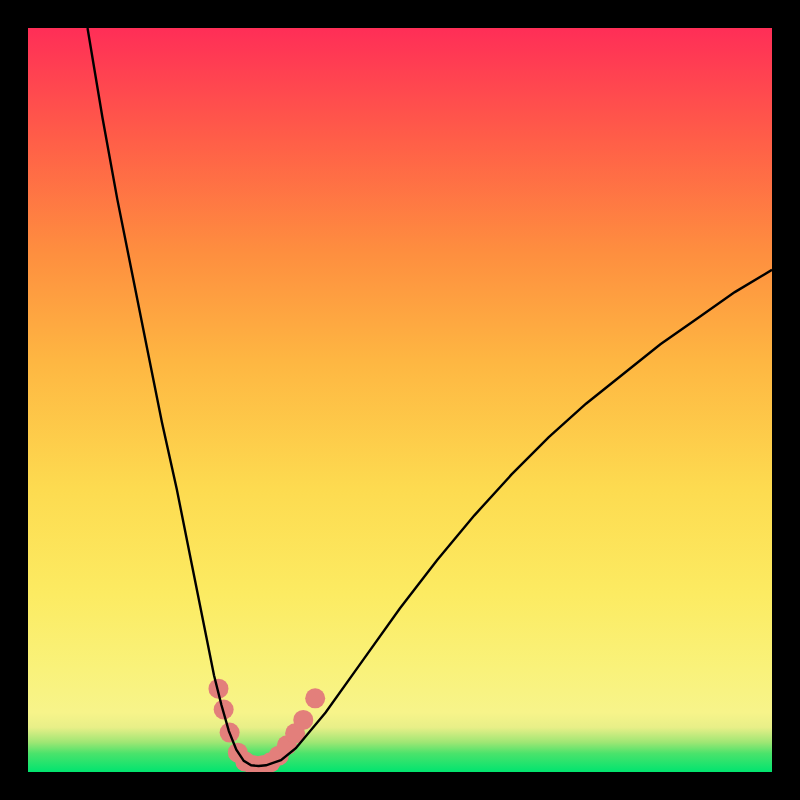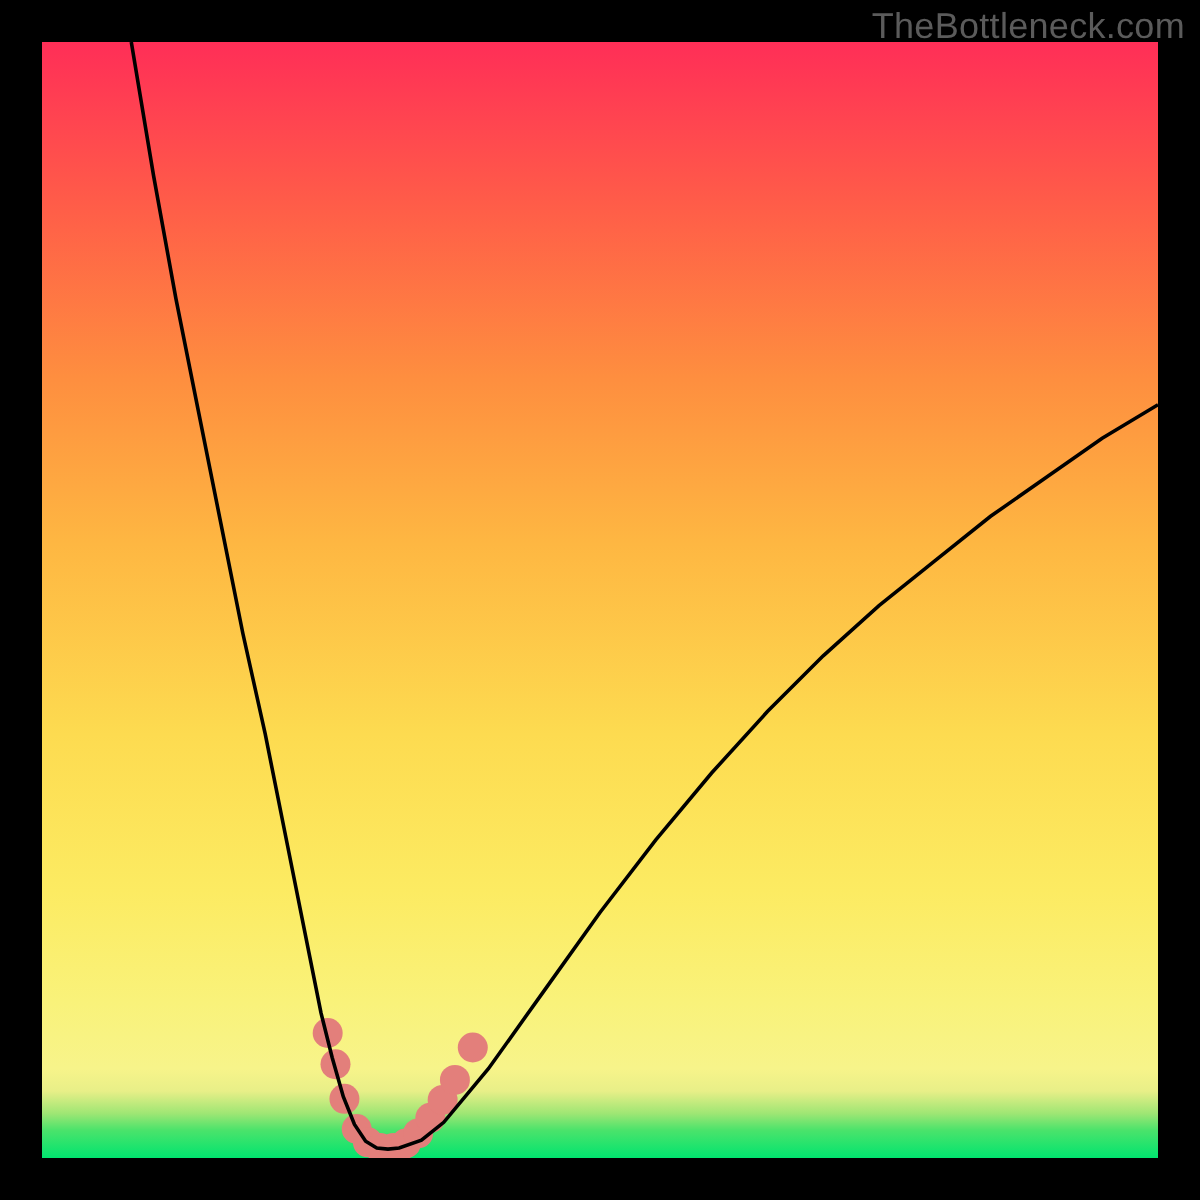--- a/index.html
+++ b/index.html
@@ -77,14 +77,13 @@
           <circle cx="242.54" cy="734.33" r="10" fill="#e37f7b"></circle>
           <circle cx="250.73" cy="727.63" r="10" fill="#e37f7b"></circle>
           <circle cx="258.91" cy="717.22" r="10" fill="#e37f7b"></circle>
           <circle cx="267.10" cy="705.31" r="10" fill="#e37f7b"></circle>
           <circle cx="275.28" cy="691.92" r="10" fill="#e37f7b"></circle>
           <circle cx="287.18" cy="670.34" r="10" fill="#e37f7b"></circle>
         </g>
       <path id="curvePath" fill="none" stroke="#000000" stroke-width="2.4" d="M59.52 0.00 L74.40 89.28 L89.28 171.12 L104.16 245.52 L119.04 319.92 L133.92 394.32 L148.80 461.28 L163.68 535.68 L178.56 610.08 L186.00 647.28 L193.44 677.04 L200.88 703.08 L208.32 721.68 L215.76 732.84 L223.20 737.30 L230.64 738.05 L238.08 737.30 L252.96 732.10 L267.84 720.19 L297.60 684.48 L334.80 632.40 L372.00 580.32 L409.20 531.96 L446.40 487.32 L483.60 446.40 L520.80 409.20 L558.00 375.72 L595.20 345.96 L632.40 316.20 L669.60 290.16 L706.80 264.12 L744.00 241.80"></path>
     </svg>
   </div>
-  <div class="watermark">TheBottleneck.com</div>
 </div>
 
 </body></html>

